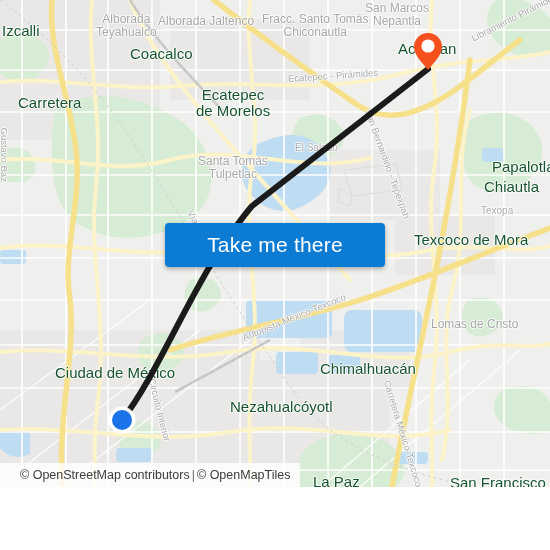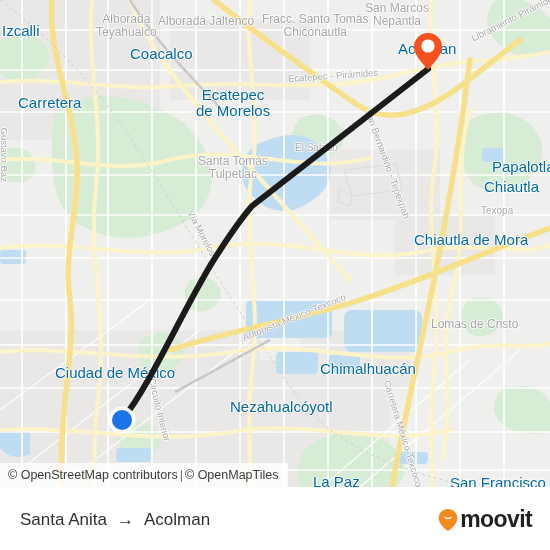--- a/index.html
+++ b/index.html
@@ -41,21 +41,21 @@
     position: absolute;
     color: #9a9a9a;
     white-space: nowrap;
     font-family: "Liberation Sans", sans-serif;
     pointer-events: none;
     text-shadow:
       1px 0 0 rgba(255,255,255,.85), -1px 0 0 rgba(255,255,255,.85),
       0 1px 0 rgba(255,255,255,.85), 0 -1px 0 rgba(255,255,255,.85);
     transform-origin: 0 50%;
   }
-  .maplabel.city   { font-size: 15px; color: #0369a1; }
+  .maplabel.city   { font-size: 15px; color: #14532d; }
   .maplabel.town   { font-size: 12px; color: #a6a6a6; }
   .maplabel.small  { font-size: 10px; color: #ababab; }
   .maplabel.road   { font-size: 9.5px; color: #a9a9a9; }
   .maplabel.two    { line-height: 1.08; white-space: pre; text-align: center; }
 
   
   #route-svg {
     position: absolute;
     left: 0; top: 0;
     width: 550px; height: 487px;
@@ -81,21 +81,21 @@
     padding: 0;
   }
 
   
   #attribution {
     position: absolute;
     left: 0;
     top: 463px;
     height: 24px;
     line-height: 24px;
-    padding-left: 8px;
+    padding-left: 20px;
     padding-right: 10px;
     font-size: 12.5px;
     color: #3c3c3c;
     background: rgba(255,255,255,.80);
     white-space: nowrap;
   }
   #attribution .sep { color: #6a6a6a; padding: 0 2px; }
 
   
   #footer {
@@ -263,21 +263,21 @@
 de Morelos</div>
         <div class="maplabel road" style="left: 368px; top: 104px; transform: rotate(70deg);">San Bernardino - Tepexpan</div>
         <div class="maplabel road" style="left: 4px; top: 122px; transform: rotate(90deg);">Gustavo Baz</div>
         <div class="maplabel small" style="left: 295px; top: 142px;">El Salado</div>
         <div class="maplabel town two" style="left: 198px; top: 155px;">Santa Tomás
 Tulpetlac</div>
         <div class="maplabel city" style="left: 492px; top: 158px; text-align: right;">Papalotla</div>
         <div class="maplabel city" style="left: 468px; top: 178px; margin-left: 16px;">Chiautla</div>
         <div class="maplabel small" style="left: 481px; top: 205px;">Texopa</div>
         <div class="maplabel road" style="left: 190px; top: 205px; transform: rotate(62deg);">Vía Morelos</div>
-        <div class="maplabel city" style="left: 414px; top: 231px;">Chiautla de Mora</div>
+        <div class="maplabel city" style="left: 414px; top: 231px;">Texcoco de Mora</div>
         <div class="maplabel road" style="left: 243px; top: 332px; transform: rotate(-22deg);">Autopista México-Texcoco</div>
         <div class="maplabel town" style="left: 431px; top: 317px;">Lomas de Cristo</div>
         <div class="maplabel city" style="left: 320px; top: 360px;">Chimalhuacán</div>
         <div class="maplabel city" style="left: 55px; top: 364px;">Ciudad de México</div>
         <div class="maplabel city" style="left: 230px; top: 398px;">Nezahualcóyotl</div>
         <div class="maplabel road" style="left: 152px; top: 373px; transform: rotate(76deg);">Circuito Interior</div>
         <div class="maplabel road" style="left: 387px; top: 375px; transform: rotate(73deg);">Carretera México-Texcoco</div>
         <div class="maplabel city" style="left: 313px; top: 473px;">La Paz</div>
         <div class="maplabel city" style="left: 450px; top: 474px;">San Francisco</div>
       </div>
@@ -287,34 +287,21 @@
       <g id="origin-marker" transform="translate(122,420)">
         <circle id="origin-halo" r="13.5" fill="#ffffff" opacity="0.95"></circle>
         <circle id="origin-core" r="10" fill="#1a73e8"></circle>
       </g>
       <g id="dest-marker" transform="translate(428,70)">
         <path id="dest-pin-body" d="M0 0 C -4 -6, -14 -14, -14 -23 A 14 14 0 1 1 14 -23 C 14 -14, 4 -6, 0 0 Z" fill="#f4511e"></path>
         <circle id="dest-pin-hole" r="6.6" cx="0" cy="-24" fill="#ffffff"></circle>
       </g>
     </svg>
 
+    <button id="cta-button" style="background: rgb(11, 123, 212);">Take me there</button>
 
     <div id="attribution">
       <span>© OpenStreetMap contributors</span><span class="sep">|</span><span>© OpenMapTiles</span>
     </div>
   </div>
 
-  <div id="footer">
-    <div id="trip-summary">
-      <span>Santa Anita</span>
-      <span class="arrow">→</span>
-      <span>Acolman</span>
-    </div>
-    <div id="moovit-logo">
-      <svg width="22" height="24" viewBox="0 0 22 24">
-        <path id="brand-pin" d="M11 1 C5.8 1 1.7 5 1.7 10 C1.7 16 8.2 21.2 10.3 22.6 C10.7 22.9 11.3 22.9 11.7 22.6 C13.8 21.2 20.3 16 20.3 10 C20.3 5 16.2 1 11 1 Z" fill="#f28a1e"></path>
-        <path d="M6.6 8.2 C7.3 12.1 14.7 12.1 15.4 8.2 C13.1 9.9 8.9 9.9 6.6 8.2 Z" fill="#ffffff"></path>
-      </svg>
-      <span id="moovit-wordmark">moovit</span>
-    </div>
-  </div>
 
 </div>
 
 </body></html>

